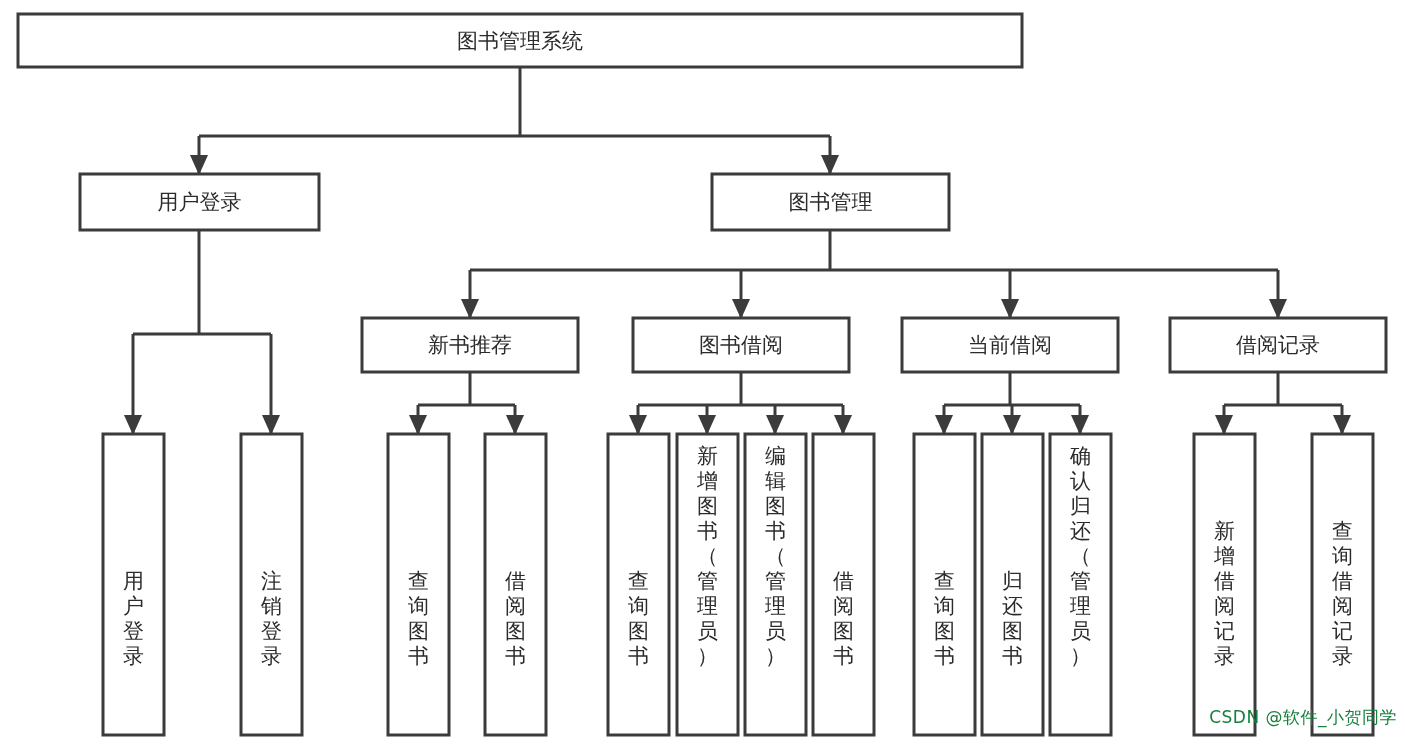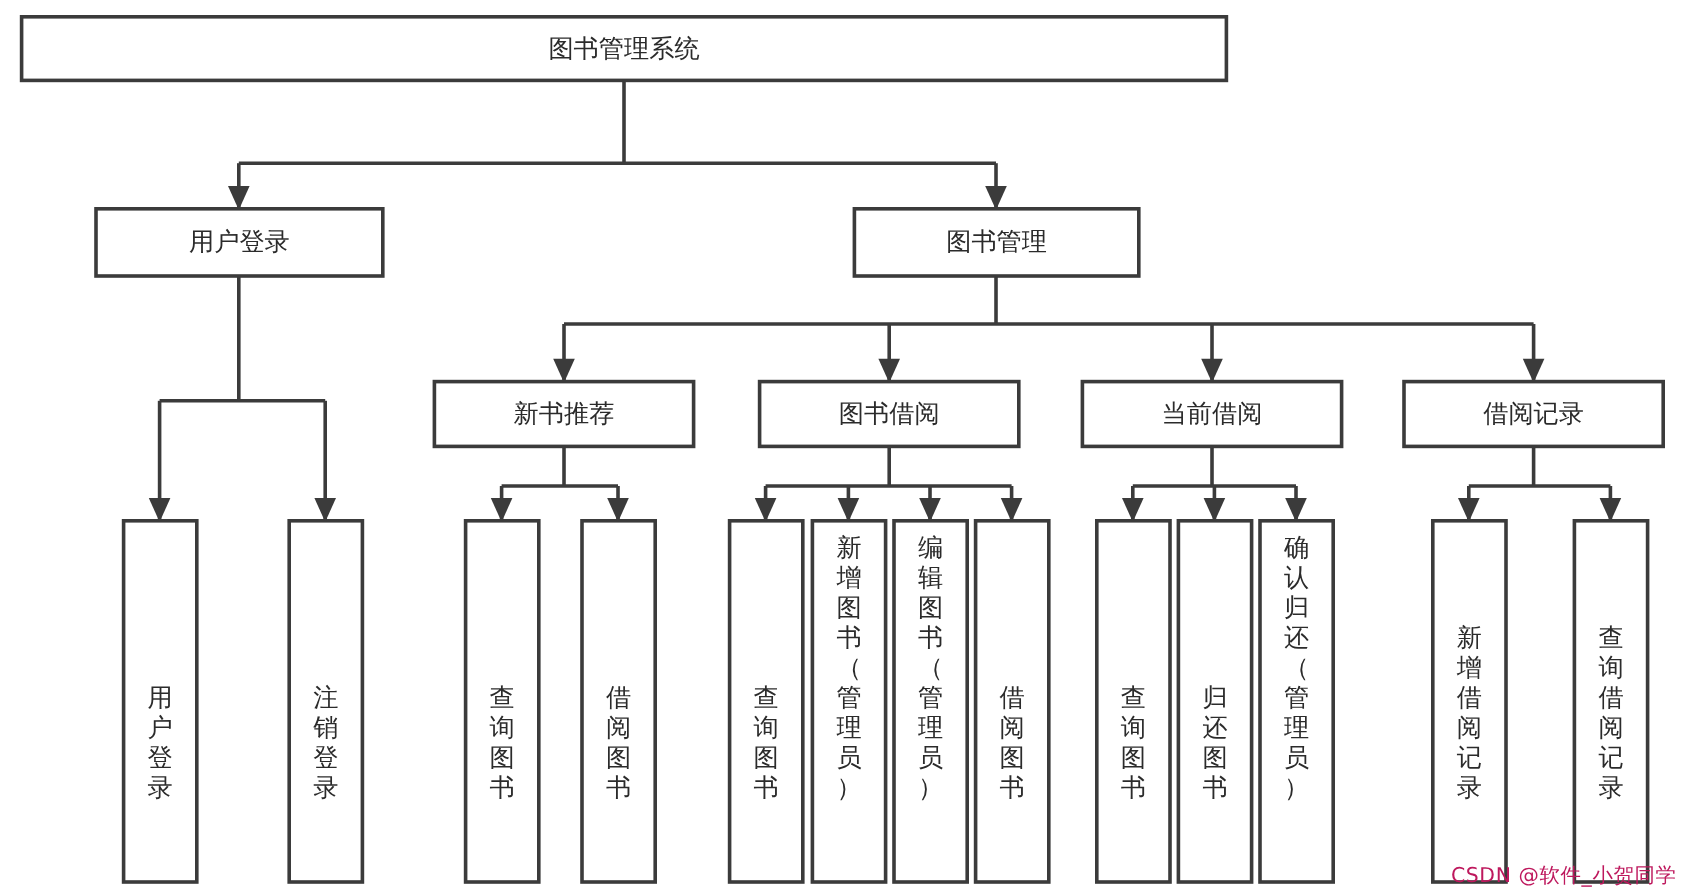--- a/index.html
+++ b/index.html
@@ -51,24 +51,24 @@
   }
   .node-label-v {
     font-family: "DejaVu Sans", "Liberation Sans", sans-serif;
     font-size: 21px;
     fill: #2b2b2b;
     text-anchor: middle;
   }
   .watermark {
     position: absolute;
     right: 8px;
-    bottom: 6px;
+    bottom: 18px;
     font-family: "DejaVu Sans", "Liberation Sans", sans-serif;
     font-size: 17px;
-    color: #be185d;
+    color: #15803d;
     white-space: nowrap;
     letter-spacing: 0.5px;
     user-select: none;
   }
 </style>
 </head>
 <body>
 
 <div id="diagram-root">
   <svg class="diagram" viewBox="0 0 1405 747">

